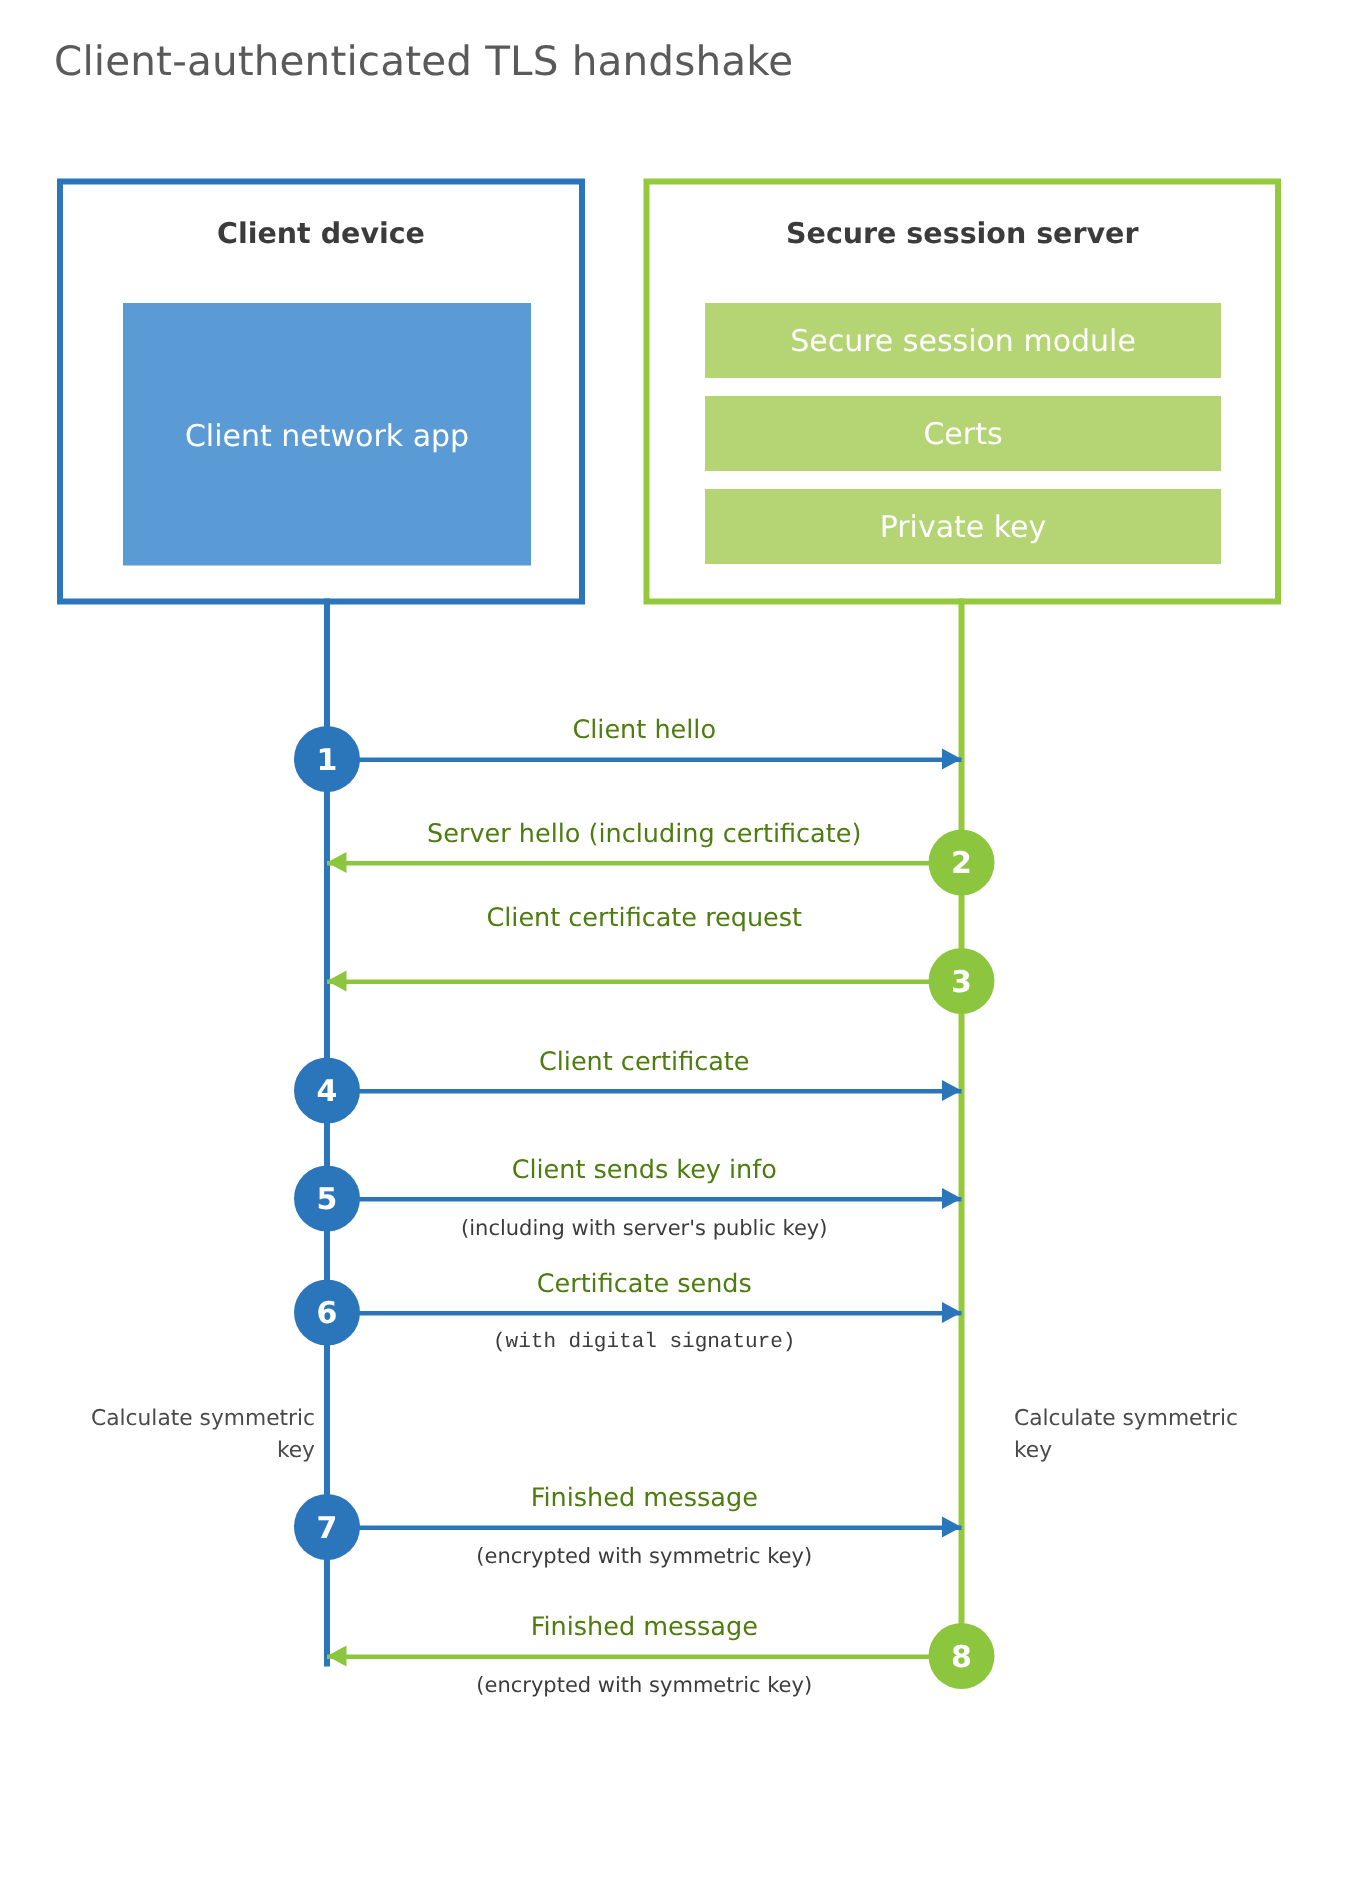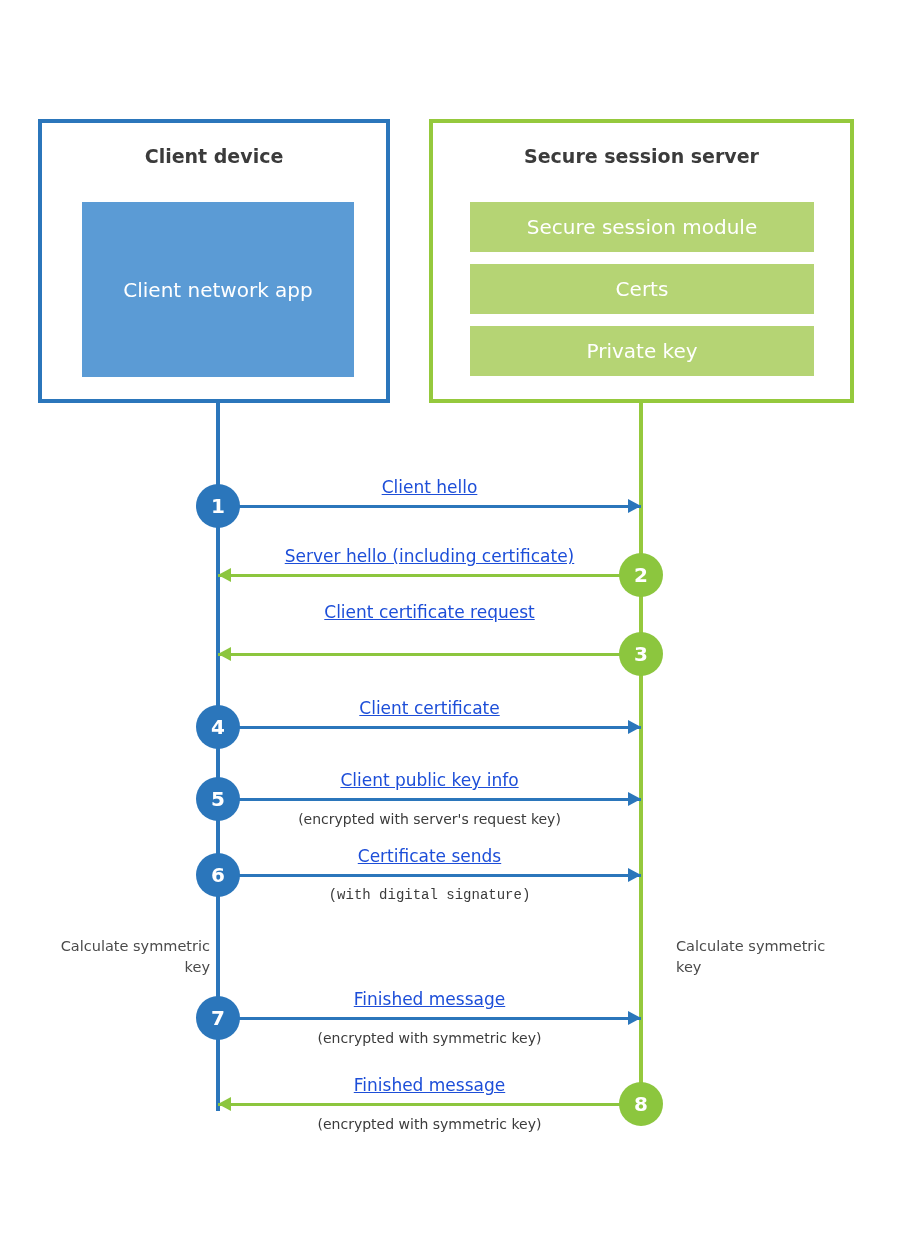--- a/index.html
+++ b/index.html
@@ -135,23 +135,22 @@
     border-top: 7px solid transparent;
     border-bottom: 7px solid transparent;
   }
   .msg-head.to-right { border-left: 13px solid #2b76bb; }
   .msg-head.to-left  { border-right: 13px solid #8cc63e; }
 
   .msg-label {
     position: absolute;
     text-align: center;
     font-size: 17px;
-    color: #1d4ed8;
+    color: #4d7c0f;
     white-space: nowrap;
-    text-decoration: underline;
   }
   .msg-sublabel {
     position: absolute;
     text-align: center;
     font-size: 14px;
     color: #3b3b3b;
     white-space: nowrap;
   }
 
   .step-badge {
@@ -194,20 +193,21 @@
     top: 936px;
     width: 170px;
     text-align: left;
   }
 </style>
 </head>
 <body>
 
 <div id="diagram-root">
 
+  <div id="page-title">Client-authenticated TLS handshake</div>
 
   <div class="actor-box" id="client-box">
     <div class="actor-title">Client device</div>
     <div id="client-app-box">
       <div id="client-app-label">Client network app</div>
     </div>
   </div>
 
   <div class="actor-box" id="server-box">
     <div class="actor-title">Secure session server</div>
@@ -240,22 +240,22 @@
       </div>
       <div class="msg">
         <div class="msg-line to-right" style="left: 218px; width: 423px; top: 726px;"></div>
         <div class="msg-head to-right" style="top: 720px; left: 628px;"></div>
         <div class="msg-label" style="left: 218px; width: 423px; top: 698px;">Client certificate</div>
         <div class="step-badge client" style="left: 196px; top: 705px;">4</div>
       </div>
       <div class="msg">
         <div class="msg-line to-right" style="left: 218px; width: 423px; top: 798px;"></div>
         <div class="msg-head to-right" style="top: 792px; left: 628px;"></div>
-        <div class="msg-label" style="left: 218px; width: 423px; text-align: center; top: 770px;">Client public key info</div>
-        <div class="msg-sublabel" style="left: 218px; width: 423px; top: 811px;">(encrypted with server's request key)</div>
+        <div class="msg-label" style="left: 218px; width: 423px; text-align: center; top: 770px;">Client sends key info</div>
+        <div class="msg-sublabel" style="left: 218px; width: 423px; top: 811px;">(including with server's public key)</div>
         <div class="step-badge client" style="left: 196px; top: 777px;">5</div>
       </div>
       <div class="msg">
         <div class="msg-line to-right" style="left: 218px; width: 423px; top: 874px;"></div>
         <div class="msg-head to-right" style="top: 868px; left: 628px;"></div>
         <div class="msg-label" style="left: 218px; width: 423px; text-align: center; top: 846px;">Certificate sends</div>
         <div class="msg-sublabel" style="left: 218px; width: 423px; top: 887px; font-family: Liberation Mono, monospace;">(with digital signature)</div>
         <div class="step-badge client" style="left: 196px; top: 853px;">6</div>
       </div>
       <div class="msg">

